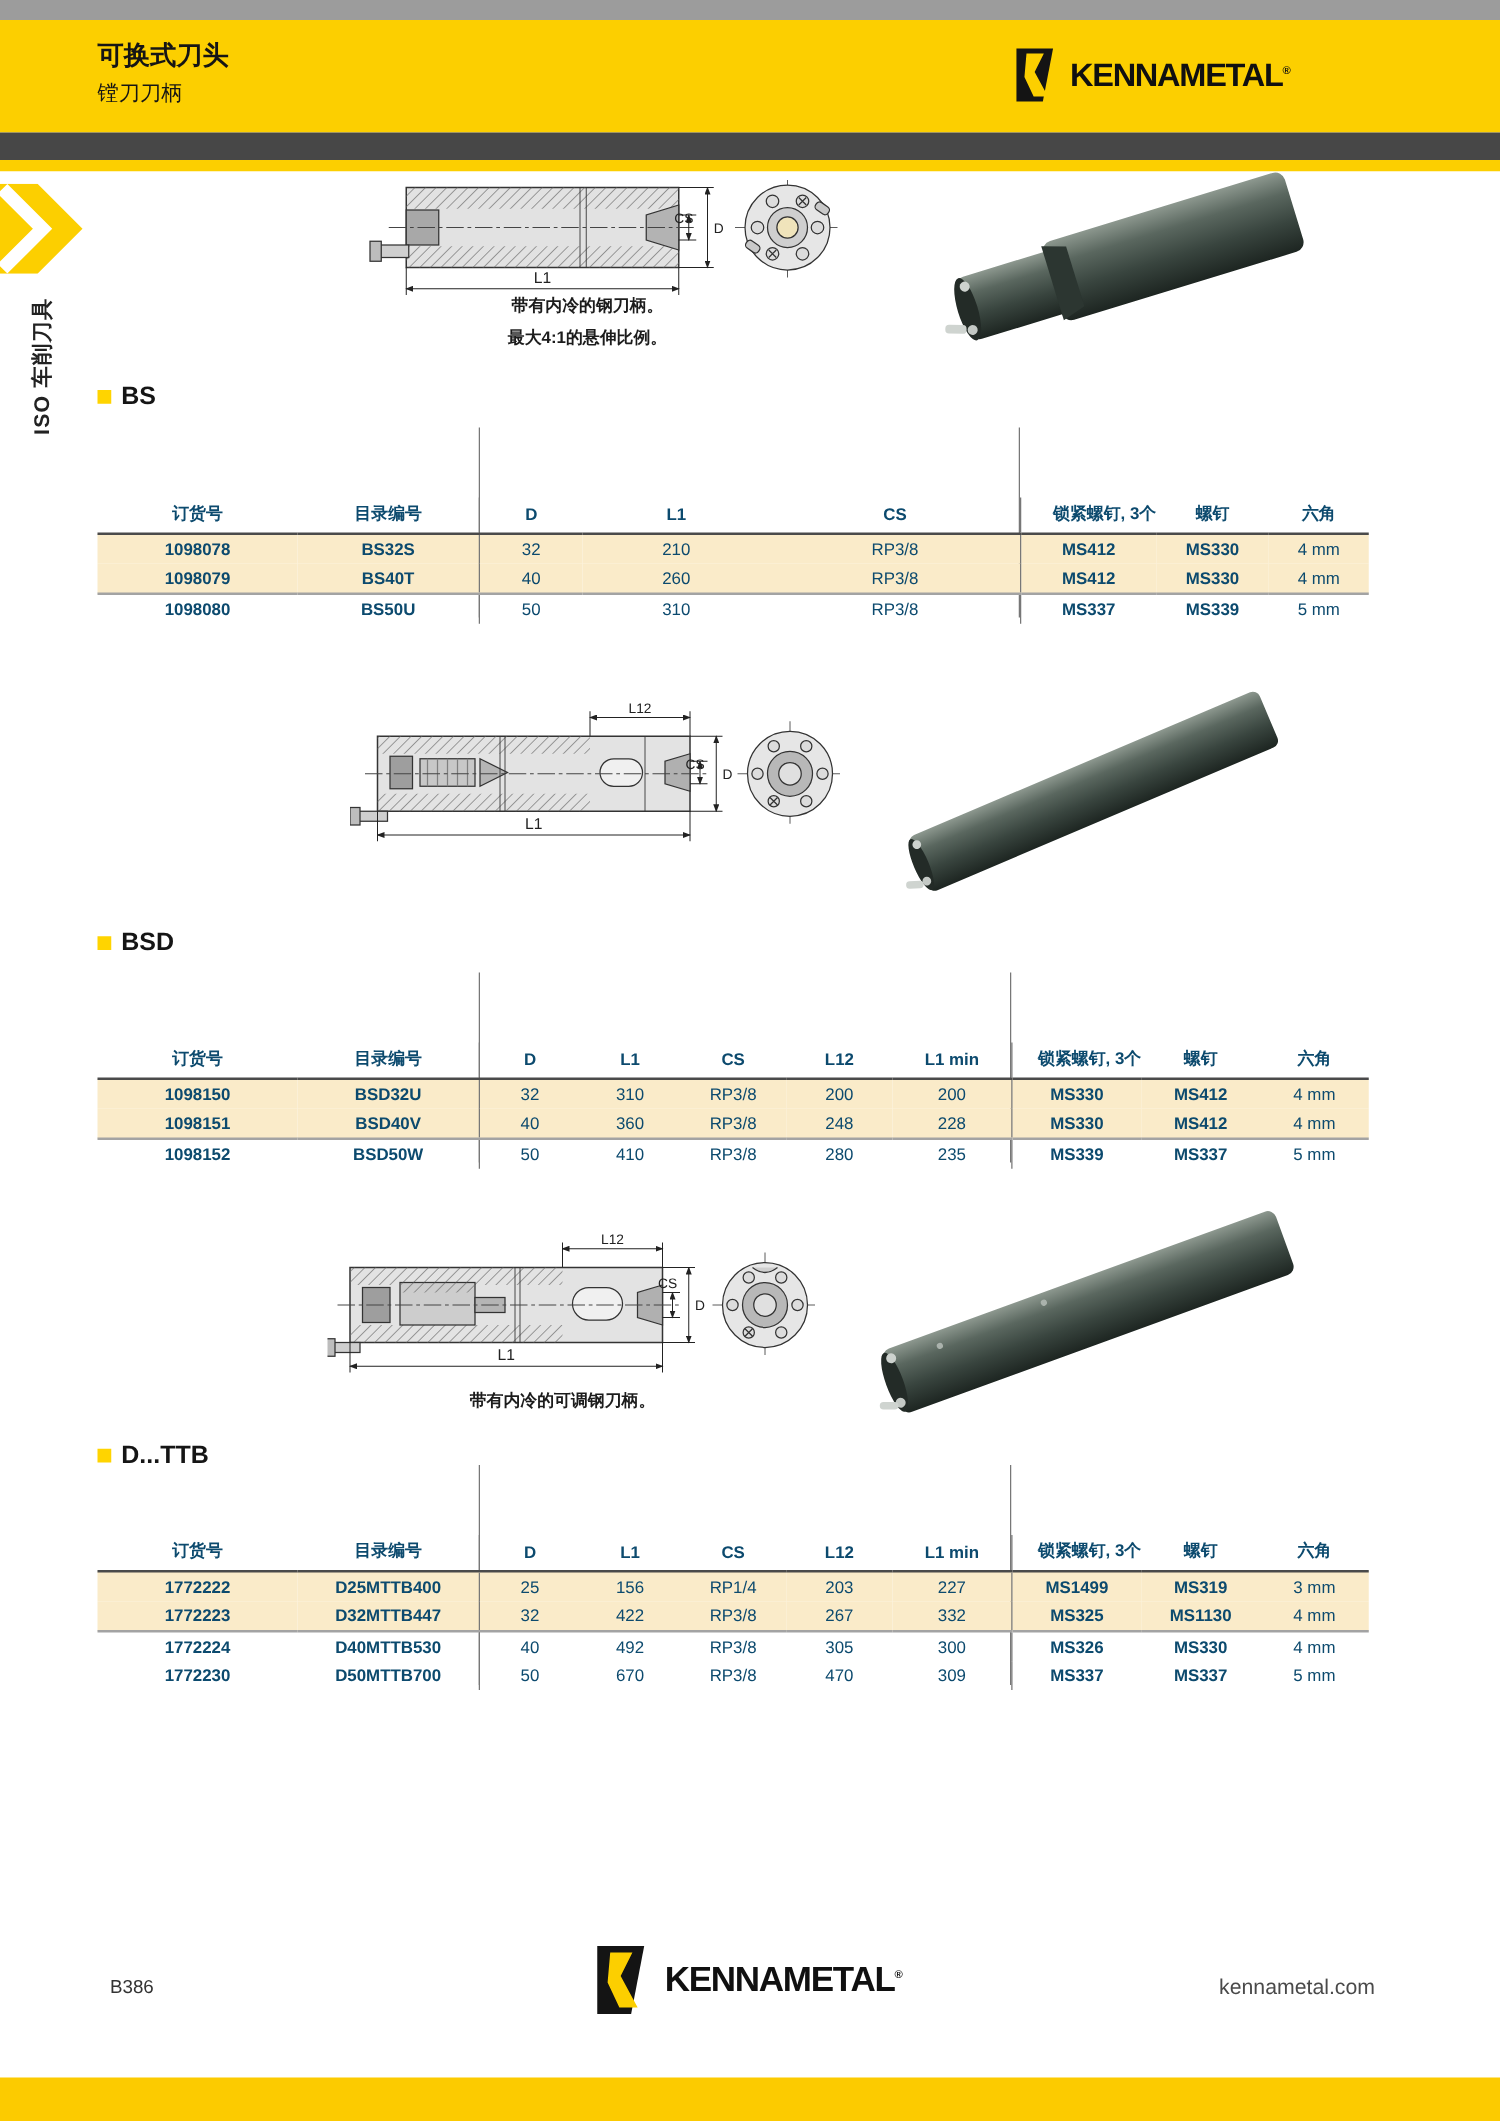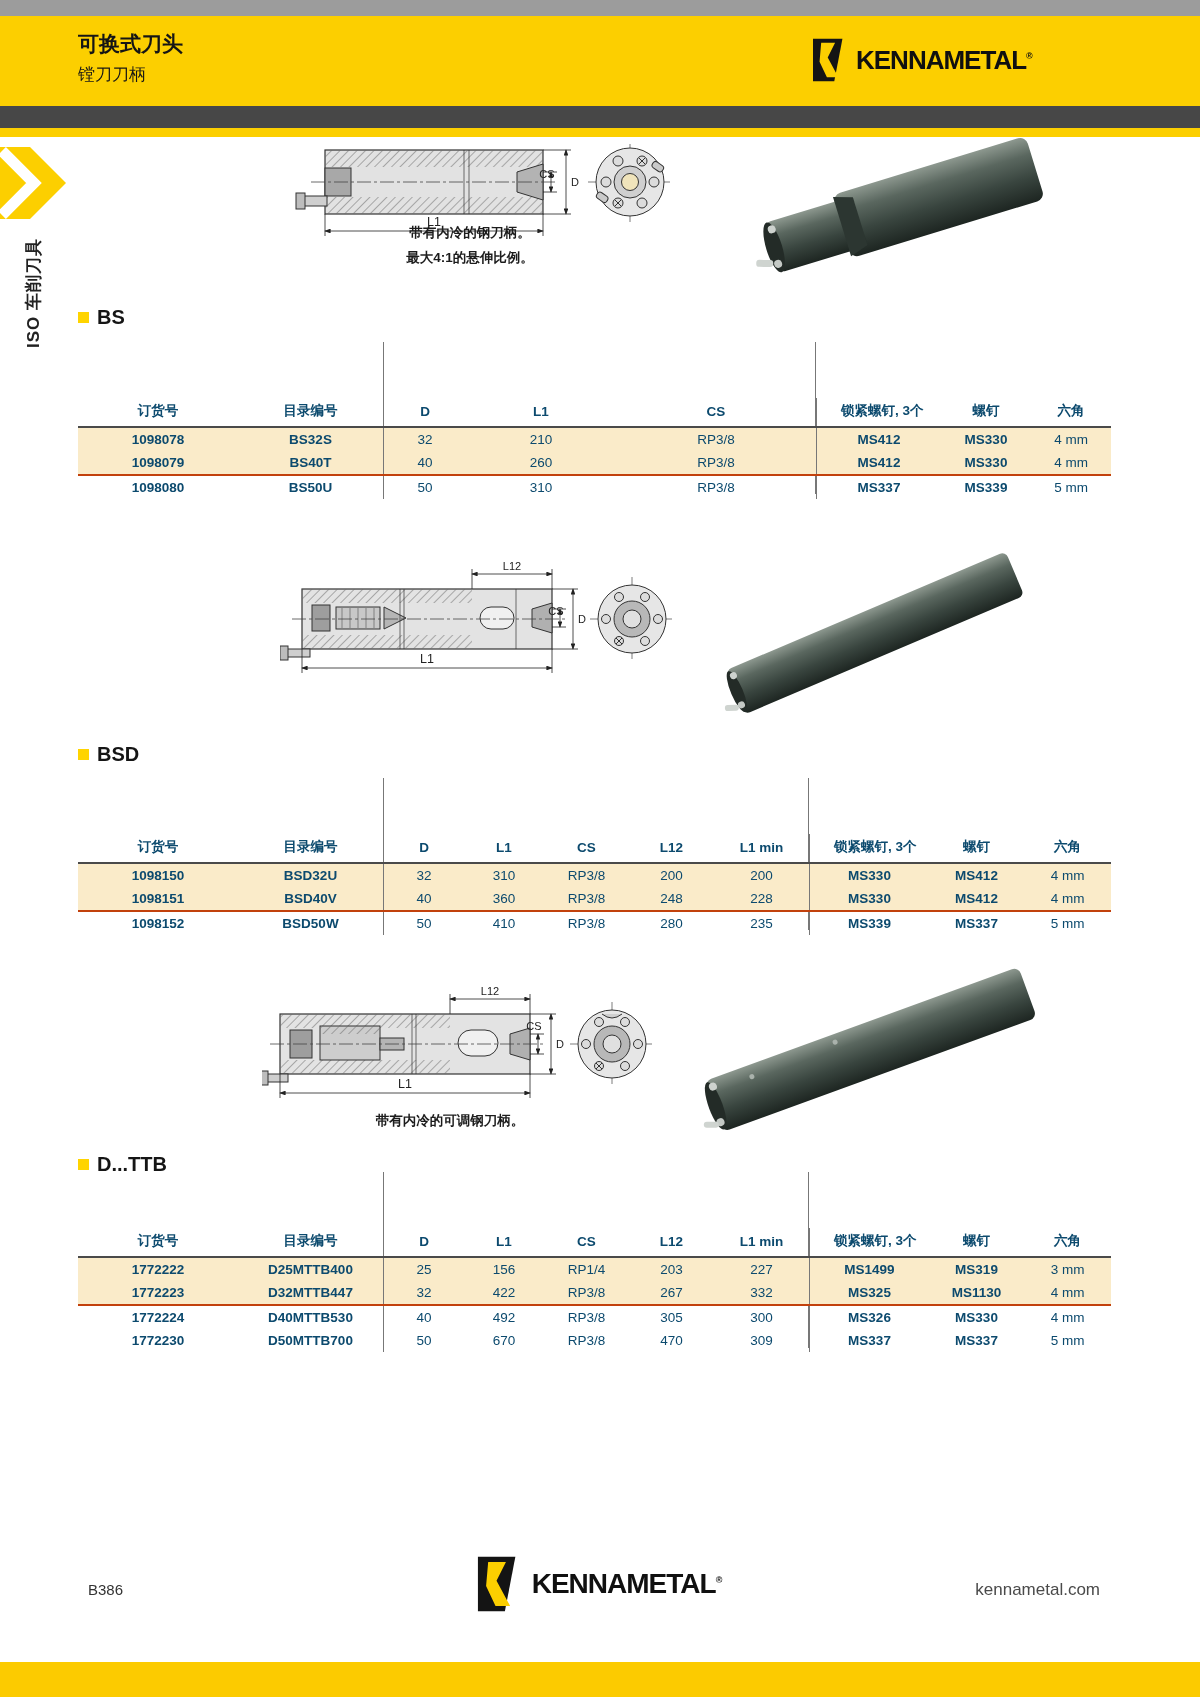--- a/index.html
+++ b/index.html
@@ -28,34 +28,34 @@
   .dimtxt { font-size:11px; fill:#222; font-family:"Liberation Sans","DejaVu Sans",sans-serif; }
   .dimbig { font-size:12.5px; fill:#222; font-family:"Liberation Sans","DejaVu Sans",sans-serif; }
   .caption { position:absolute; text-align:center; font-size:13.5px; font-weight:bold; color:#1c1c1c; line-height:25px; }
   .seclabel { position:absolute; left:78px; font-size:20px; font-weight:bold; color:#151515; display:flex; align-items:center; }
   .seclabel .sq { width:11px; height:11px; background:#FFD400; display:inline-block; margin-right:8px; }
   
   .tbl { position:absolute; left:78px; width:1007px; border-collapse:collapse; table-layout:fixed; font-size:13.5px; color:#0c4a6e; }
   .tbl th { font-weight:bold; text-align:center; padding:4px 0 6px; border-bottom:2.5px solid #4a4a4a; font-size:13.5px; }
   .tbl td { text-align:center; padding:4px 2px; }
   .tbl tbody tr:nth-child(-n+2) td { background:#FAEBC9; }
-  .tbl tbody tr:nth-child(2) td { border-bottom:2px solid #c2410c; }
+  .tbl tbody tr:nth-child(2) td { border-bottom:2px solid #a3a3a3; }
   .tbl td:nth-child(1), .tbl td:nth-child(2) { font-weight:bold; }
   .t8 th:nth-child(1){width:160px} .t8 th:nth-child(2){width:145px} .t8 th:nth-child(3){width:82px}
   .t8 th:nth-child(4){width:150px} .t8 th:nth-child(5){width:200px} .t8 th:nth-child(6){width:100px}
   .t8 th:nth-child(7){width:90px}  .t8 th:nth-child(8){width:80px}
   .t10 th:nth-child(1){width:160px} .t10 th:nth-child(2){width:145px} .t10 th:nth-child(3){width:80px}
   .t10 th:nth-child(4){width:80px}  .t10 th:nth-child(5){width:85px}  .t10 th:nth-child(6){width:85px}
   .t10 th:nth-child(7){width:95px}  .t10 th:nth-child(8){width:95px}  .t10 th:nth-child(9){width:95px}
   .t10 th:nth-child(10){width:87px}
   .t8 th:nth-child(3), .t8 td:nth-child(3), .t8 th:nth-child(6), .t8 td:nth-child(6) { border-left:1px solid #777; }
   .t10 th:nth-child(3), .t10 td:nth-child(3), .t10 th:nth-child(8), .t10 td:nth-child(8) { border-left:1px solid #777; }
   .t8 td:nth-child(6), .t8 td:nth-child(7) { font-weight:bold; }
   .t10 td:nth-child(8), .t10 td:nth-child(9) { font-weight:bold; }
-  .t8 th:nth-child(6), .t10 th:nth-child(8) { text-align:left; padding-left:24px; }
+  .t8 th:nth-child(6), .t10 th:nth-child(8) { text-align:right; padding-left:8px; }
   .vline { position:absolute; width:1px; background:#777; }
   
   .pageno { position:absolute; left:88px; top:1565px; font-size:15px; color:#333; }
   .site { position:absolute; right:100px; top:1564px; font-size:17px; color:#4a4a4a; }
   .flogo { position:absolute; left:50%; transform:translateX(-50%); top:1540px; display:flex; align-items:center; gap:8px; }
   .flogo .brandtext { font-size:28px; }
   .bottombar { position:absolute; left:0; top:1646px; width:1200px; height:51px; background:#FCCB00; }
 </style>
 </head>
 <body>
@@ -146,21 +146,21 @@
     <g transform="rotate(-17 155 75)">
       <rect x="95" y="40" width="202" height="66" rx="8" fill="url(#g1)"></rect>
       <rect x="22" y="47" width="92" height="52" rx="6" fill="url(#g1)"></rect>
       <path d="M95,42 L114,48 L114,98 L95,104 Z" fill="#2c3631"></path>
       <ellipse cx="24" cy="73" rx="8" ry="26" fill="#232b27"></ellipse>
       <circle cx="27" cy="55" r="4" fill="#cdd2ce"></circle>
       <circle cx="23" cy="90" r="4" fill="#c4c9c5"></circle>
       <rect x="2" y="82" width="17" height="7" rx="3" fill="#cfd4d0" transform="rotate(18 10 85)"></rect>
     </g>
   </svg>
-  <div class="caption" style="left:320px;top:204px;width:300px">
+  <div class="caption" style="left:320px;top:216px;width:300px">
     <div>带有内冷的钢刀柄。</div>
     <div>最大4:1的悬伸比例。</div>
   </div>
   <div class="seclabel" style="top:290px">
     <span class="sq"></span>
     <span>BS</span>
   </div>
   <div class="vline" style="left:383px;top:326px;height:152px"></div>
   <div class="vline" style="left:815px;top:326px;height:152px"></div>
   <table class="tbl t8" style="top:382px">

